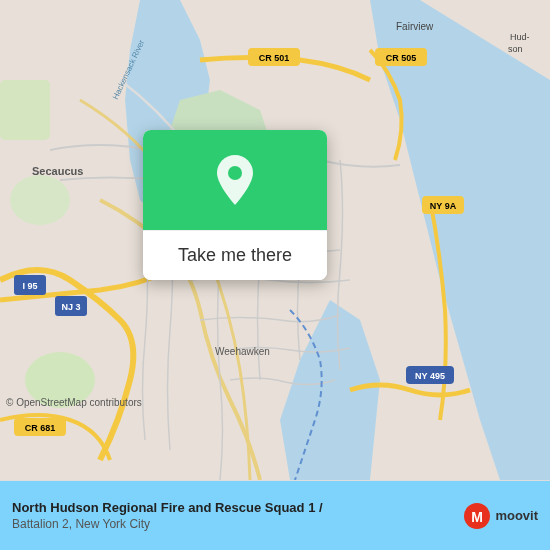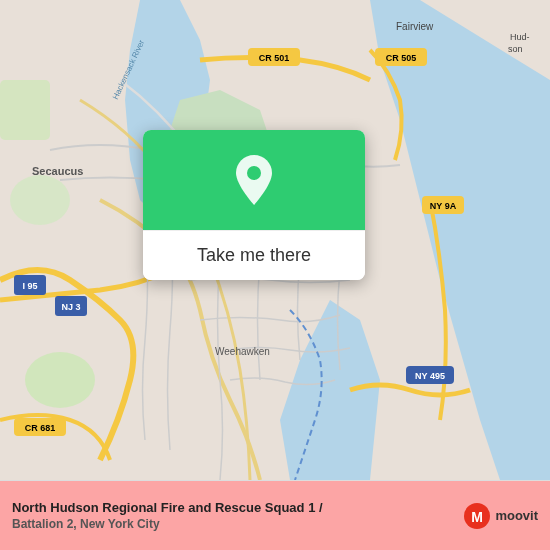--- a/index.html
+++ b/index.html
@@ -24,21 +24,21 @@
     #map-svg {
       width: 100%;
       height: 100%;
     }
 
     
     #popup-card {
       position: absolute;
       top: 130px;
       left: 143px;
-      width: 222px;
+      width: 184px;
       background: white;
       border-radius: 8px;
       box-shadow: 0 4px 16px rgba(0,0,0,0.3);
       display: flex;
       flex-direction: column;
       align-items: center;
       overflow: hidden;
       z-index: 10;
     }
 
@@ -80,21 +80,21 @@
       height: 0;
       border-left: 12px solid transparent;
       border-right: 12px solid transparent;
       border-top: 14px solid white;
     }
 
     
     #footer {
       width: 550px;
       height: 70px;
-      background: #fca5a5;
+      background: #7dd3fc;
       border-top: 1px solid #ddd;
       display: flex;
       align-items: center;
       padding: 8px 12px;
       gap: 10px;
     }
 
     #openstreetmap-credit {
       font-size: 10px;
       color: #555;
@@ -110,21 +110,20 @@
     #footer-title {
       font-size: 13px;
       font-weight: bold;
       color: #222;
       line-height: 1.3;
     }
 
     #footer-subtitle {
       font-size: 12px;
       color: #555;
-      font-weight: bold;
     }
 
     #moovit-logo {
       display: flex;
       align-items: center;
       gap: 4px;
       flex-shrink: 0;
     }
 
     #moovit-icon {
@@ -223,20 +222,23 @@
     <text x="510" y="40" font-size="9" font-family="Arial" fill="#444">Hud-</text>
     <text x="508" y="52" font-size="9" font-family="Arial" fill="#444">son</text>
 
     <path d="M 290,310 Q 310,330 320,360 Q 325,390 315,420 Q 305,450 295,480" stroke="#6090d0" stroke-width="2" stroke-dasharray="6,4" fill="none"></path>
 
     <text x="95" y="95" font-size="8" font-family="Arial" fill="#5588aa" transform="rotate(-65, 110, 80)">Hackensack River</text>
 
   </svg>
 
   
+  <div id="openstreetmap-credit">
+    <span>© OpenStreetMap contributors</span>
+  </div>
 
   
   <div id="popup-card">
     <div id="popup-green-header">
 
       <svg id="location-pin" viewBox="0 0 44 54" xmlns="http://www.w3.org/2000/svg">
         <path d="M 22 2 C 12 2 4 10 4 20 C 4 32 22 52 22 52 C 22 52 40 32 40 20 C 40 10 32 2 22 2 Z" fill="white" opacity="0.9"></path>
         <circle cx="22" cy="20" r="7" fill="#2ecc71"></circle>
       </svg>
     </div>

